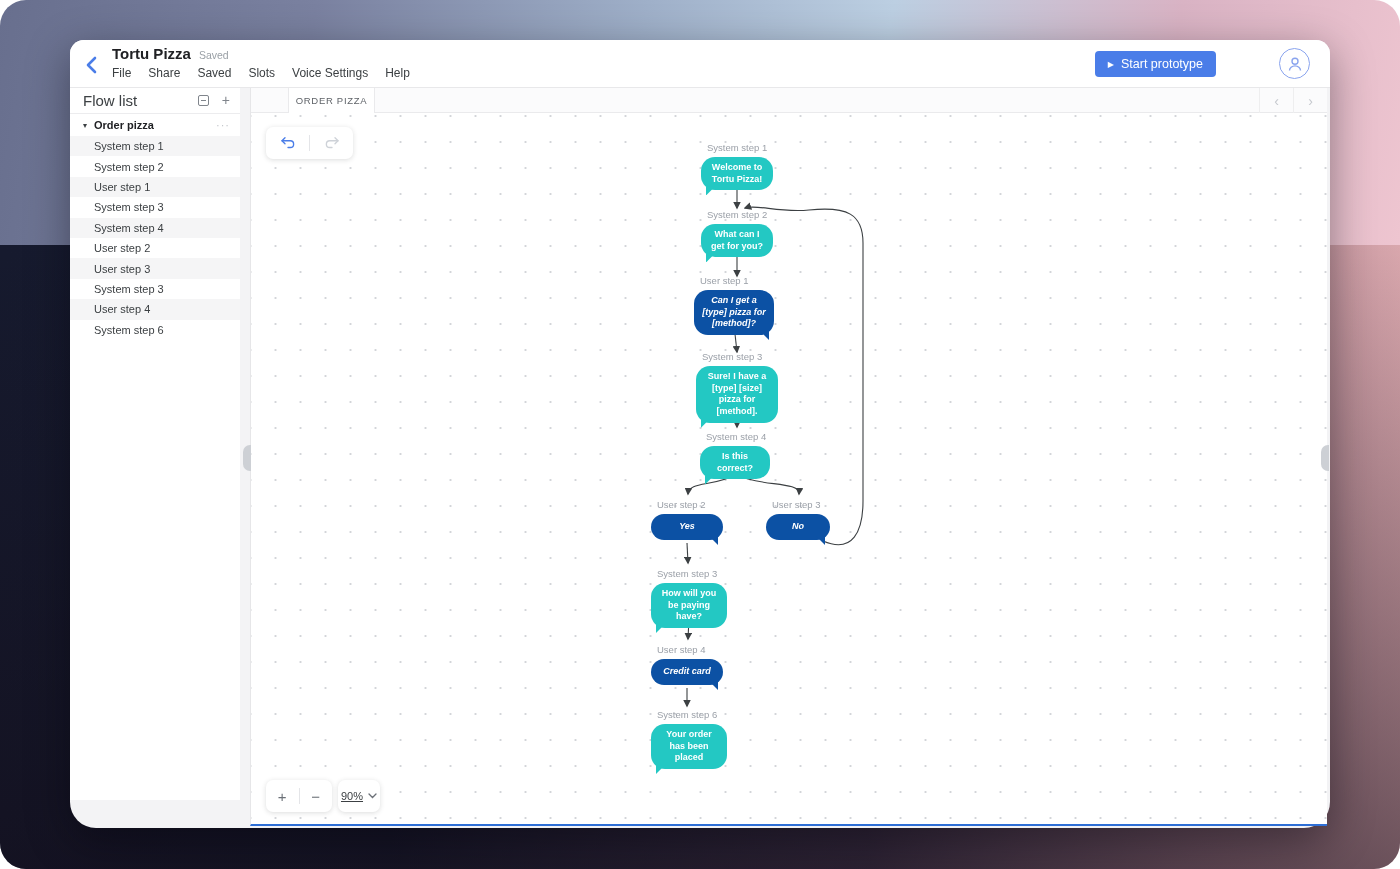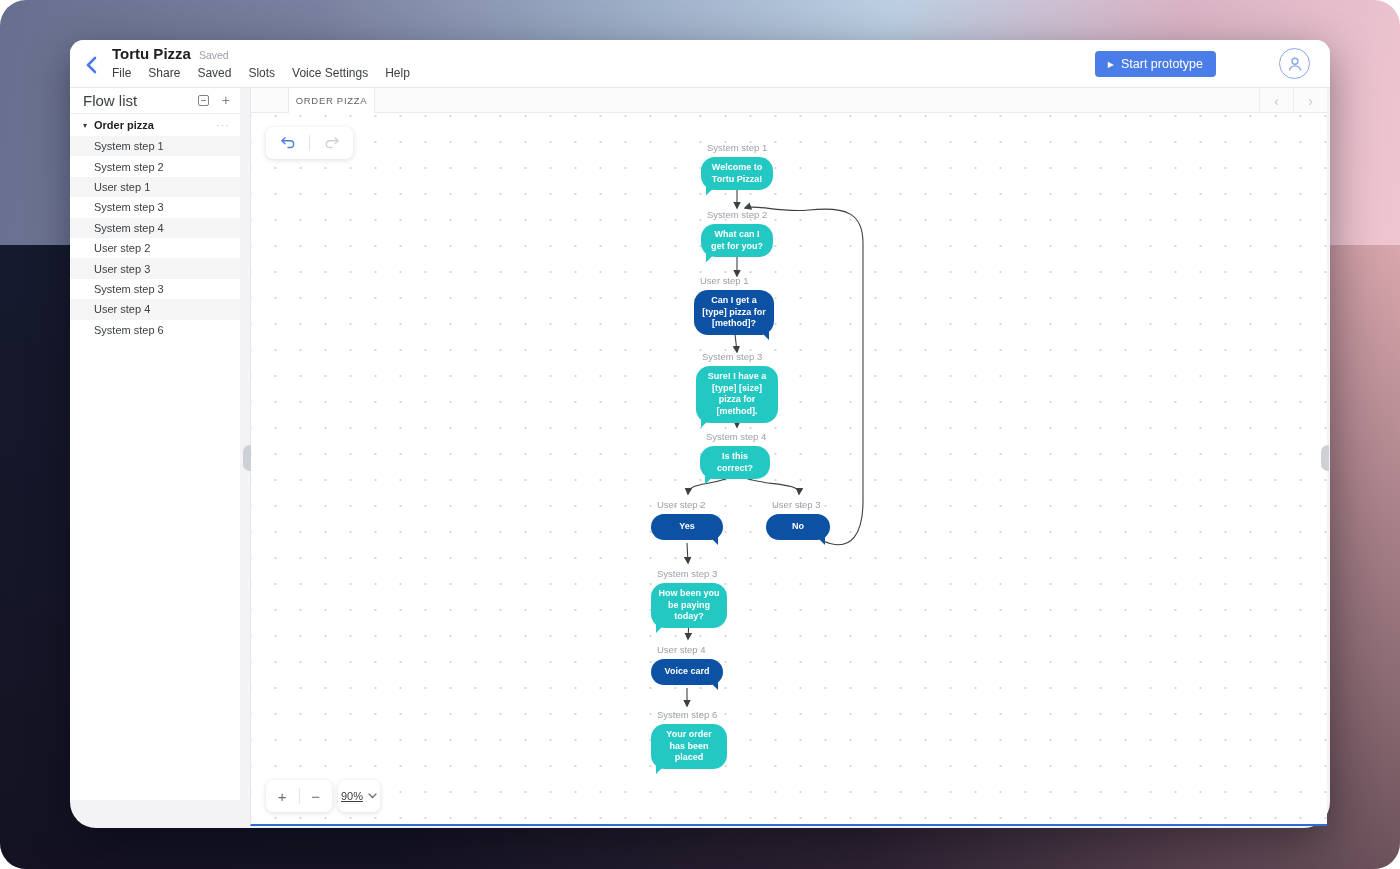--- a/index.html
+++ b/index.html
@@ -71,21 +71,21 @@
   .pct { font-size:11px; color:#3c4043;text-decoration:underline; }
 
   .edge-handle { position:absolute; width:8px; height:26px; background:#cdd0d5; border-radius:7px 0 0 7px; cursor:pointer; }
 
   
   .flow-node { position:absolute; display:flex; flex-direction:column; align-items:center; }
   .node-label { align-self:flex-start; padding-left:6px; font-size:9.5px; color:#9ba0a8; margin-bottom:4px; white-space:nowrap; }
   .bubble { position:relative; width:100%; min-height:26px; border-radius:14px; display:flex; align-items:center; justify-content:center;
     text-align:center; color:#fff; font-size:9px; font-weight:bold; line-height:1.3; padding:5px 7px; cursor:pointer; }
   .bubble.system { background:#23c8c3; }
-  .bubble.user { background:#0c51a4; }
+  .bubble.user { background:#0c51a4;font-style:italic; }
   .bubble::after { content:''; position:absolute; bottom:-5px; width:9px; height:9px; background:inherit; }
   .bubble.system::after { left:5px; clip-path:polygon(0 0, 100% 0, 0 100%); }
   .bubble.user::after { right:5px; clip-path:polygon(0 0, 100% 0, 100% 100%); }
   .edges { position:absolute; left:0; top:0; pointer-events:none; }
 </style>
 </head>
 <body>
 
 <div class="desktop">
   <div class="bg-sky"></div>
@@ -201,25 +201,25 @@
         <div class="flow-node" style="left:400px; top:386px; width:72px;">
           <span class="node-label">User step 2</span>
           <div class="bubble user">Yes</div>
         </div>
         <div class="flow-node" style="left:515px; top:386px; width:64px;">
           <span class="node-label">User step 3</span>
           <div class="bubble user">No</div>
         </div>
         <div class="flow-node" style="left:400px; top:455px; width:76px;">
           <span class="node-label">System step 3</span>
-          <div class="bubble system">How been you be paying today?</div>
+          <div class="bubble system">How will you be paying have?</div>
         </div>
         <div class="flow-node" style="left:400px; top:531px; width:72px;">
           <span class="node-label">User step 4</span>
-          <div class="bubble user">Voice card</div>
+          <div class="bubble user">Credit card</div>
         </div>
         <div class="flow-node" style="left:400px; top:596px; width:76px;">
           <span class="node-label">System step 6</span>
           <div class="bubble system">Your order has been placed</div>
         </div>
 
         <div class="panel undo-panel">
           <div class="half">
             <svg width="18" height="18" viewBox="0 0 24 24">
               <path d="M8 5 L4 9 L8 13" fill="none" stroke="#4a7de8" stroke-width="1.8" stroke-linecap="round" stroke-linejoin="round"></path>

